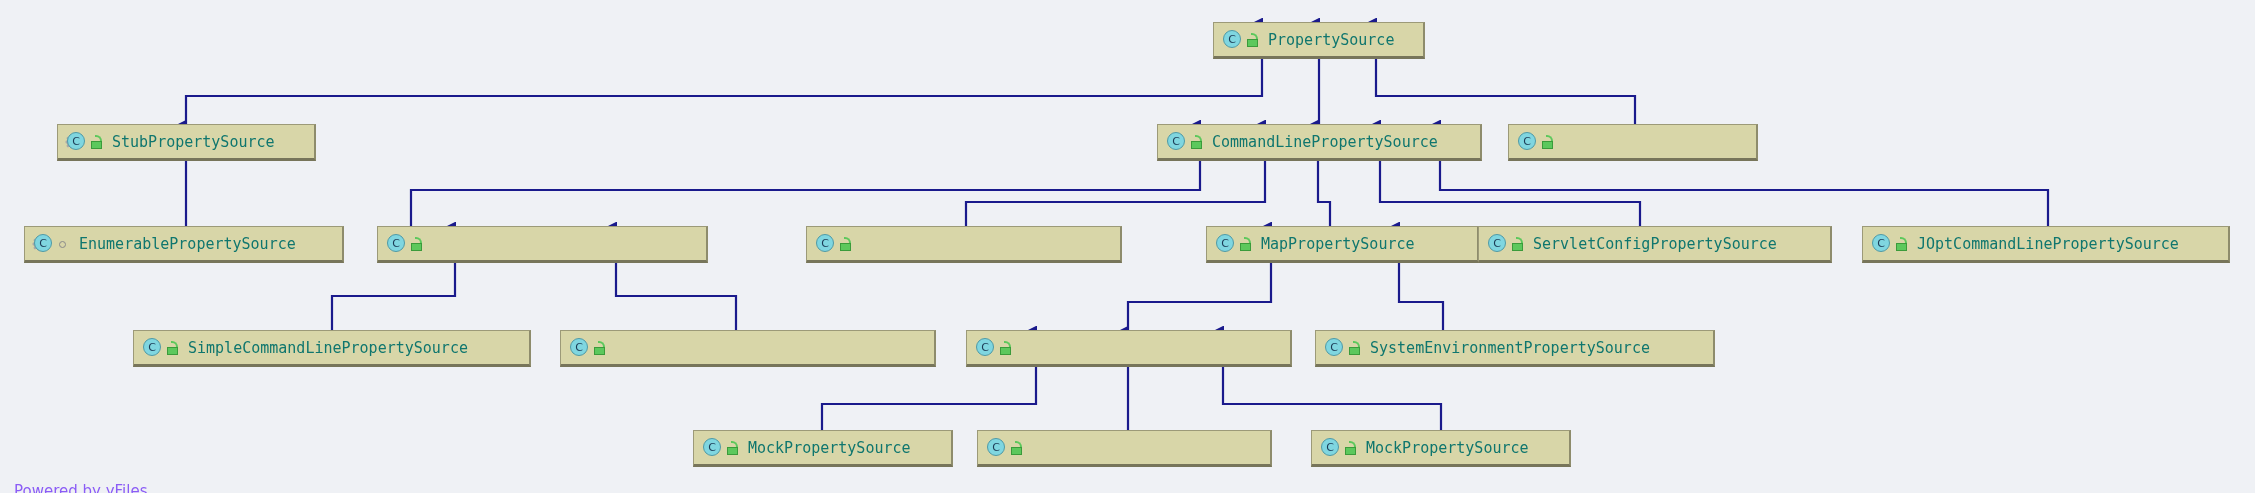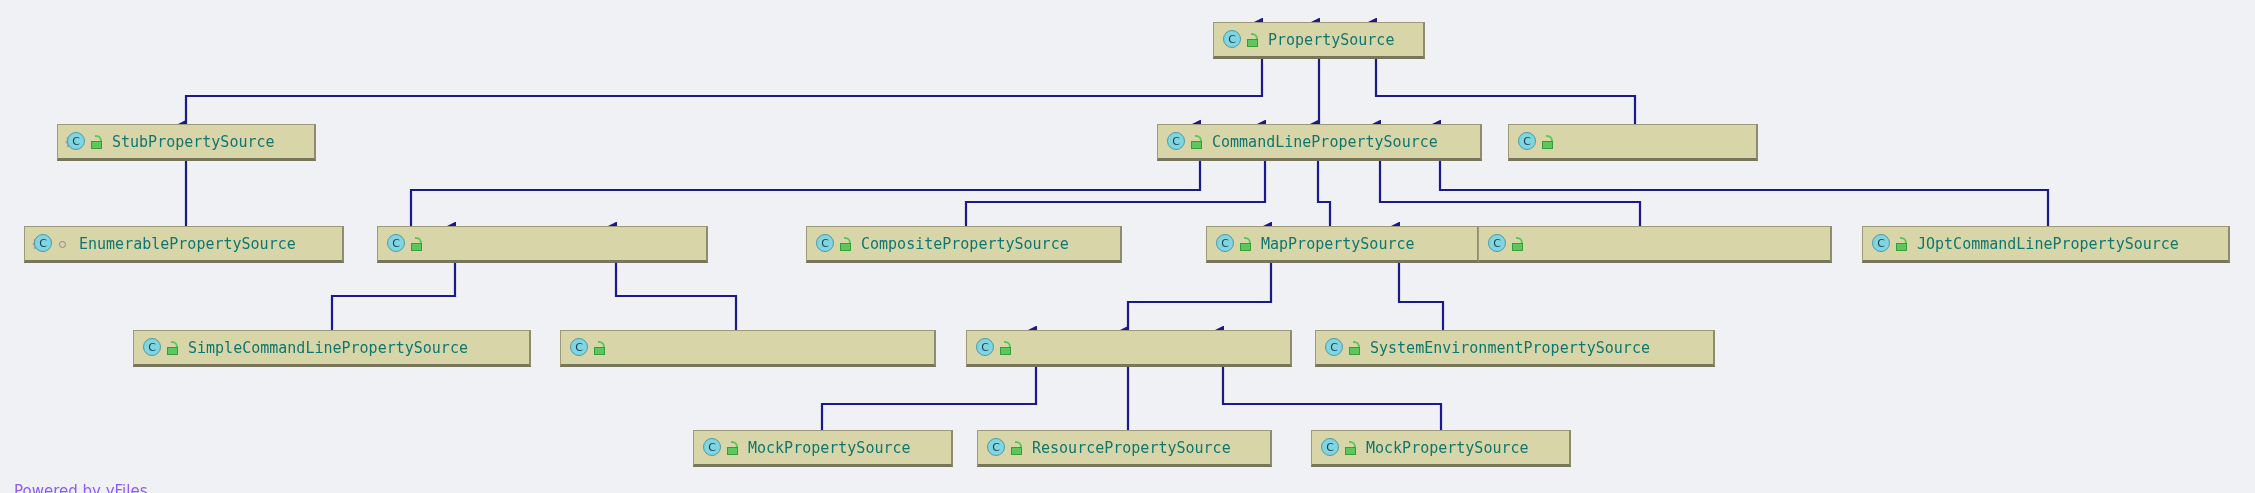--- a/index.html
+++ b/index.html
@@ -230,40 +230,40 @@
         </span>
       </div>
       <div class="uml-node" style="left: 806px; top: 226px; width: 316px;">
         <span class="ico">
           <span class="circ circ-front">C</span>
         </span>
         <span class="lock">
           <span class="shackle"></span>
           <span class="body"></span>
         </span>
-        <span class="node-label">CompositePropertySource</span>
       </div>
       <div class="uml-node" style="left: 1206px; top: 226px; width: 273px;">
         <span class="ico">
           <span class="circ circ-front">C</span>
         </span>
         <span class="lock">
           <span class="shackle"></span>
           <span class="body"></span>
         </span>
         <span class="node-label">MapPropertySource</span>
       </div>
       <div class="uml-node" style="left: 1478px; top: 226px; width: 354px;">
         <span class="ico">
           <span class="circ circ-front">C</span>
         </span>
         <span class="lock">
           <span class="shackle"></span>
           <span class="body"></span>
         </span>
+        <span class="node-label">ServletConfigPropertySource</span>
       </div>
       <div class="uml-node" style="left: 1862px; top: 226px; width: 368px;">
         <span class="ico">
           <span class="circ circ-front">C</span>
         </span>
         <span class="lock">
           <span class="shackle"></span>
           <span class="body"></span>
         </span>
         <span class="node-label">JOptCommandLinePropertySource</span>
@@ -317,21 +317,20 @@
         <span class="node-label">MockPropertySource</span>
       </div>
       <div class="uml-node" style="left: 977px; top: 430px; width: 295px;">
         <span class="ico">
           <span class="circ circ-front">C</span>
         </span>
         <span class="lock">
           <span class="shackle"></span>
           <span class="body"></span>
         </span>
-        <span class="node-label">ResourcePropertySource</span>
       </div>
       <div class="uml-node" style="left: 1311px; top: 430px; width: 260px;">
         <span class="ico">
           <span class="circ circ-front">C</span>
         </span>
         <span class="lock">
           <span class="shackle"></span>
           <span class="body"></span>
         </span>
         <span class="node-label">MockPropertySource</span>

